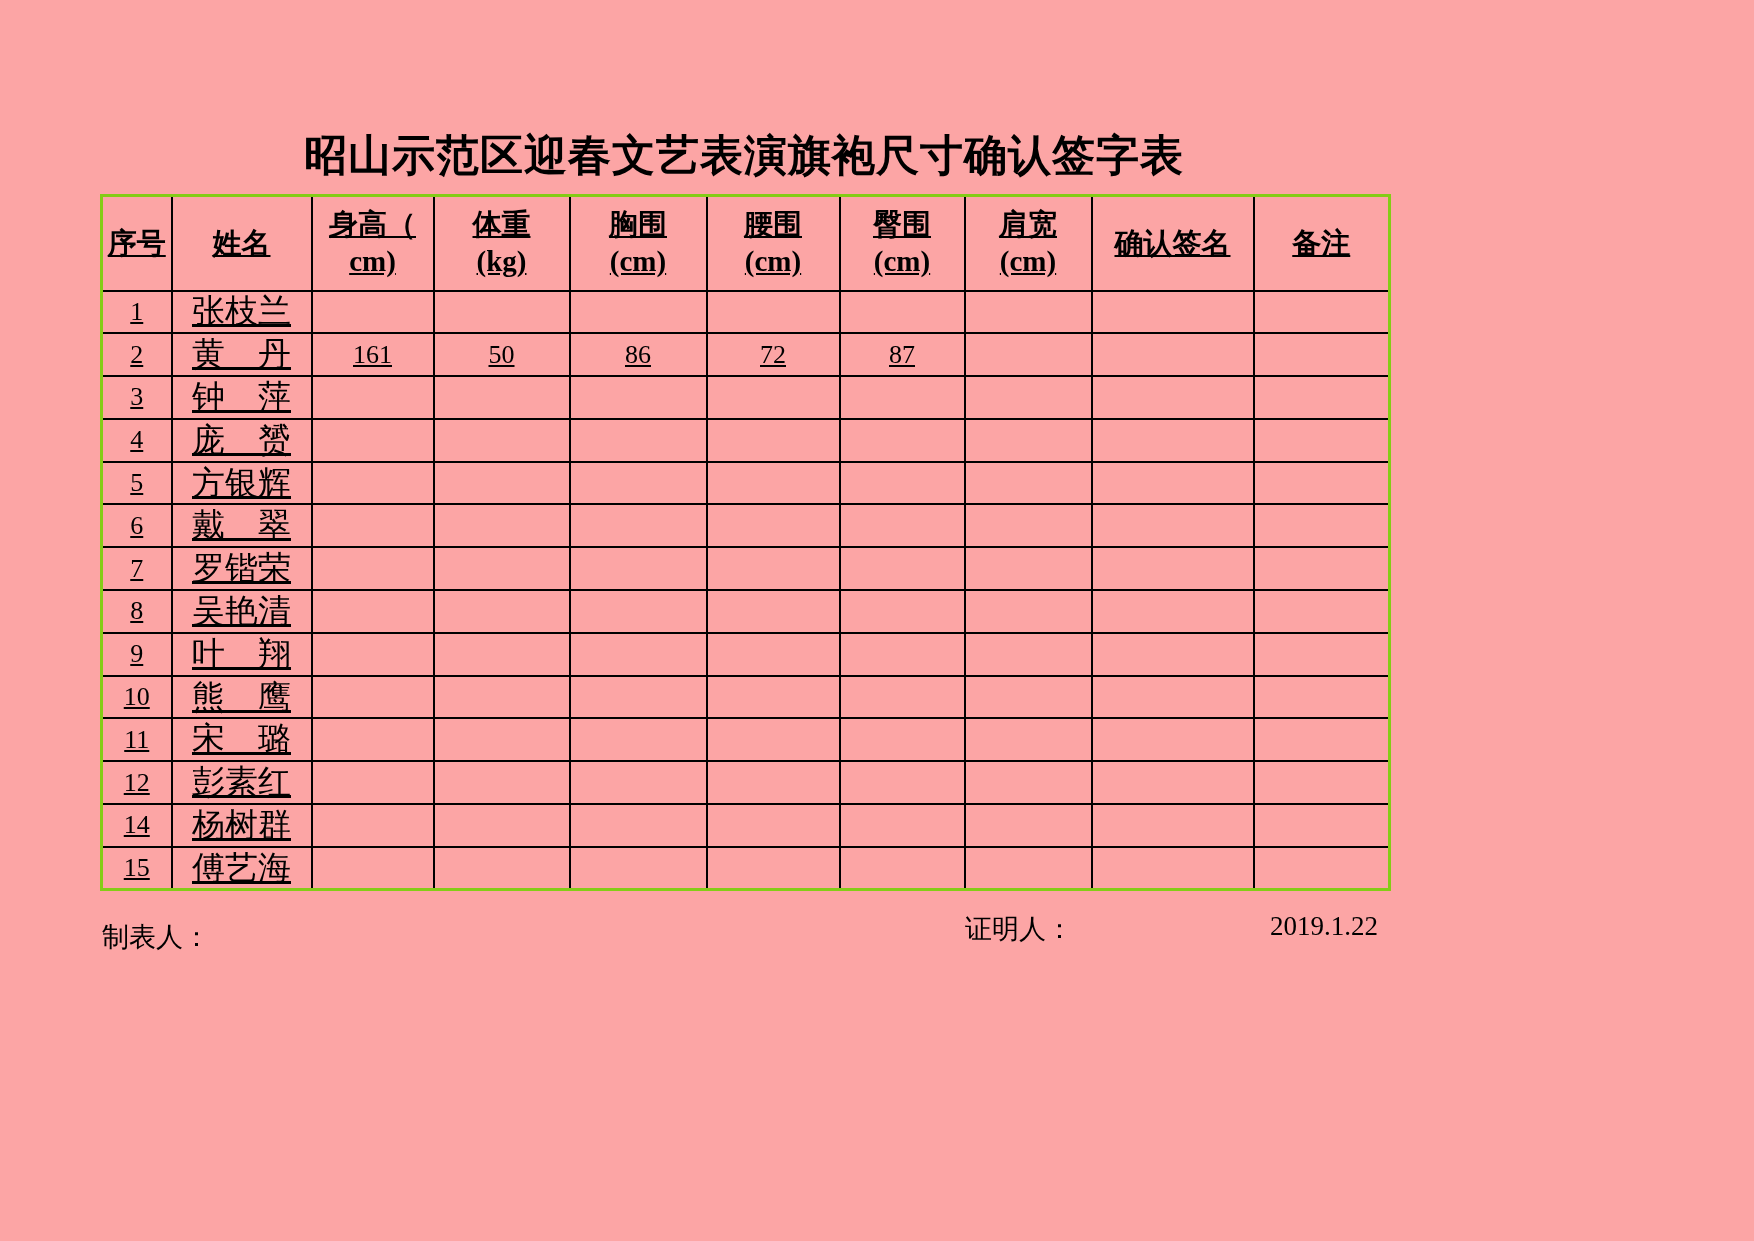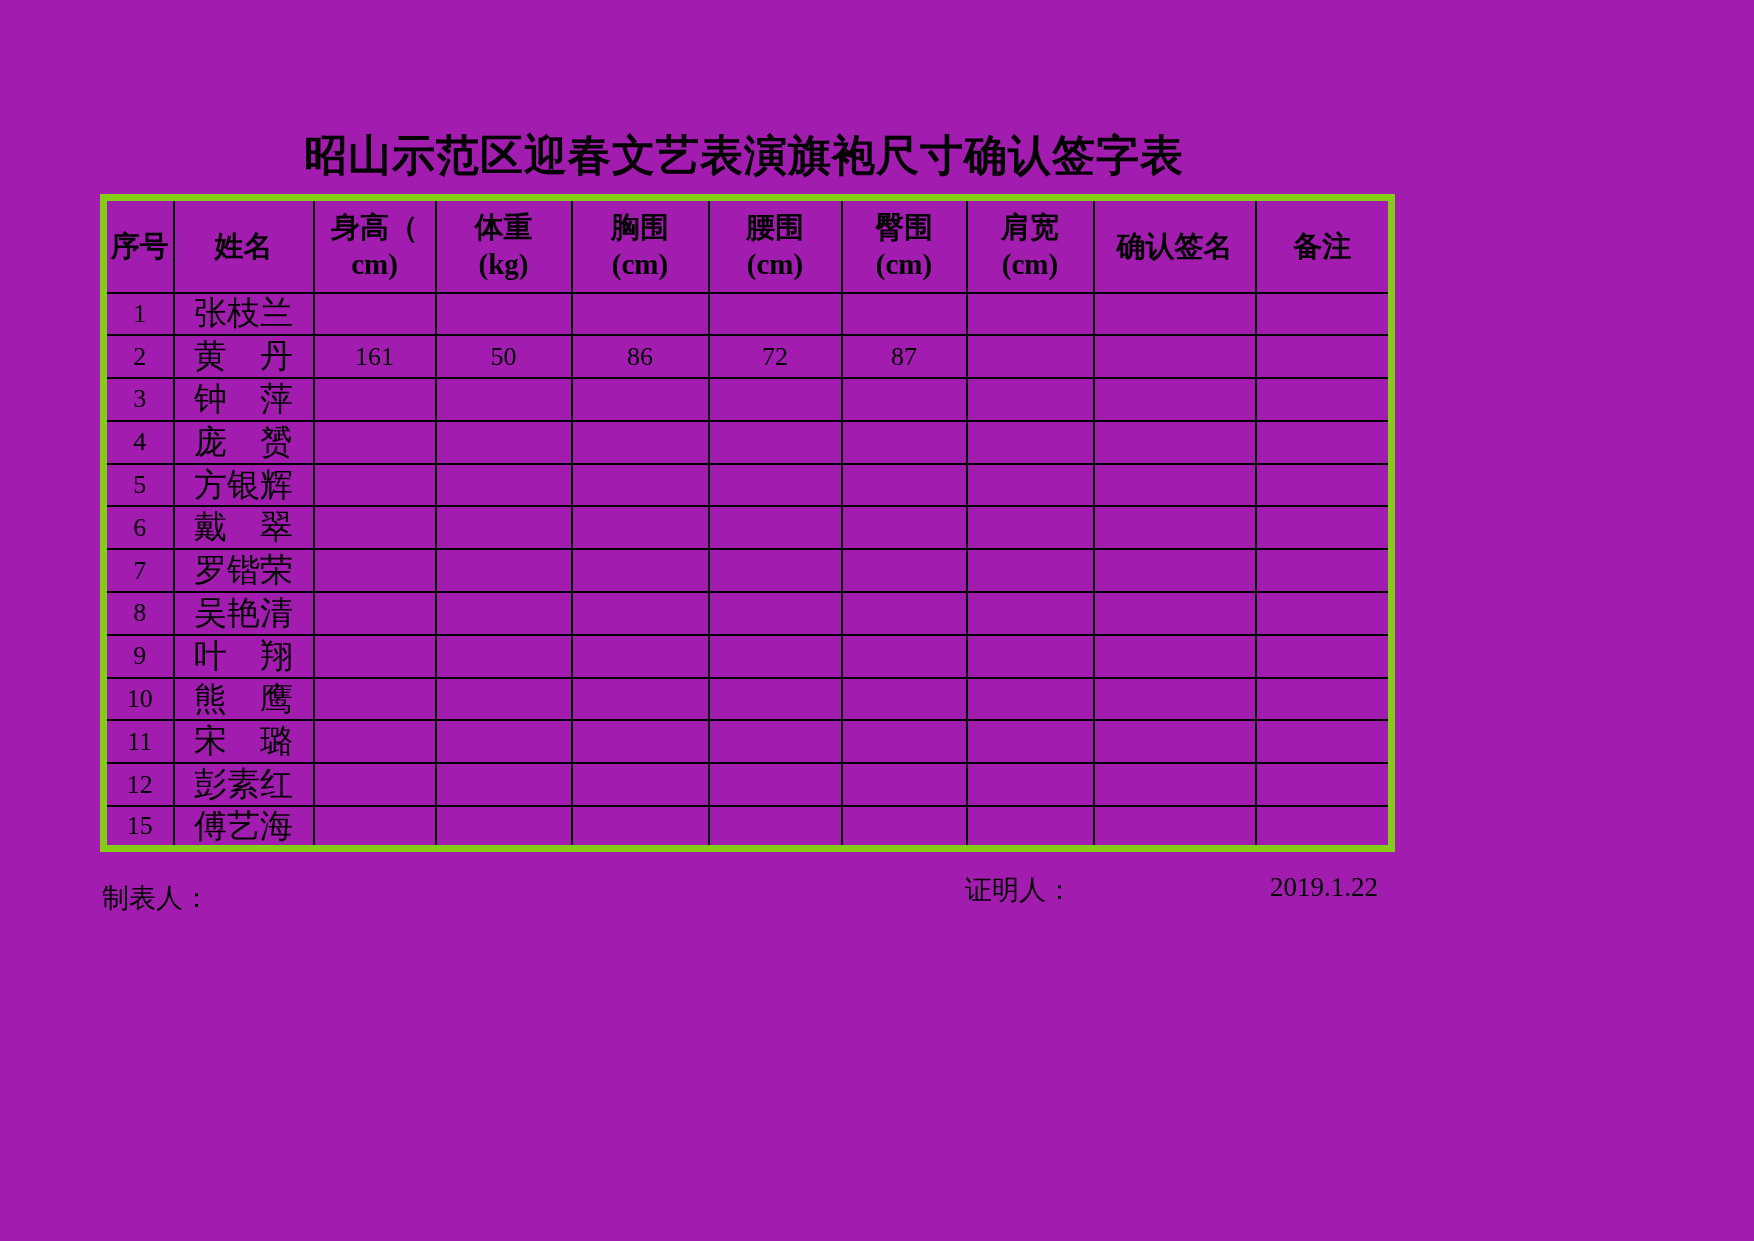--- a/index.html
+++ b/index.html
@@ -8,21 +8,21 @@
     width: 1754px;
     height: 1241px;
     background: #ffffff;
     font-family: "Liberation Serif", "DejaVu Serif", serif;
     color: #000000;
   }
   .page {
     position: relative;
     width: 1754px;
     height: 1241px;
-    background: #a21caf;
+    background: #fca5a5;
     overflow: hidden;
   }
   .content {
     position: absolute;
     left: 100px;
     top: 0;
     width: 1288px;
   }
   .doc-title {
     margin: 0;
@@ -33,21 +33,22 @@
     line-height: 52px;
     font-weight: bold;
     letter-spacing: 1px;
     white-space: nowrap;
   }
   table.size-table {
     margin-top: 8px;
     border-collapse: collapse;
     table-layout: fixed;
     width: 1288px;
-    border: 7px solid #84cc16;
+    border: 3px solid #84cc16;
+    text-decoration: underline;
   }
   table.size-table th,
   table.size-table td {
     border: 2px solid #000;
     padding: 0;
     overflow: hidden;
   }
   thead tr { height: 95px; }
   th {
     font-weight: bold;
@@ -285,20 +286,32 @@
             <td class="cell-height"></td>
             <td class="cell-weight"></td>
             <td class="cell-chest"></td>
             <td class="cell-waist"></td>
             <td class="cell-hip"></td>
             <td class="cell-shoulder"></td>
             <td class="cell-sign"></td>
             <td class="cell-note"></td>
           </tr>
           <tr>
+            <td class="cell-no">14</td>
+            <td class="cell-name">杨树群</td>
+            <td class="cell-height"></td>
+            <td class="cell-weight"></td>
+            <td class="cell-chest"></td>
+            <td class="cell-waist"></td>
+            <td class="cell-hip"></td>
+            <td class="cell-shoulder"></td>
+            <td class="cell-sign"></td>
+            <td class="cell-note"></td>
+          </tr>
+          <tr>
             <td class="cell-no">15</td>
             <td class="cell-name">傅艺海</td>
             <td class="cell-height"></td>
             <td class="cell-weight"></td>
             <td class="cell-chest"></td>
             <td class="cell-waist"></td>
             <td class="cell-hip"></td>
             <td class="cell-shoulder"></td>
             <td class="cell-sign"></td>
             <td class="cell-note"></td>

